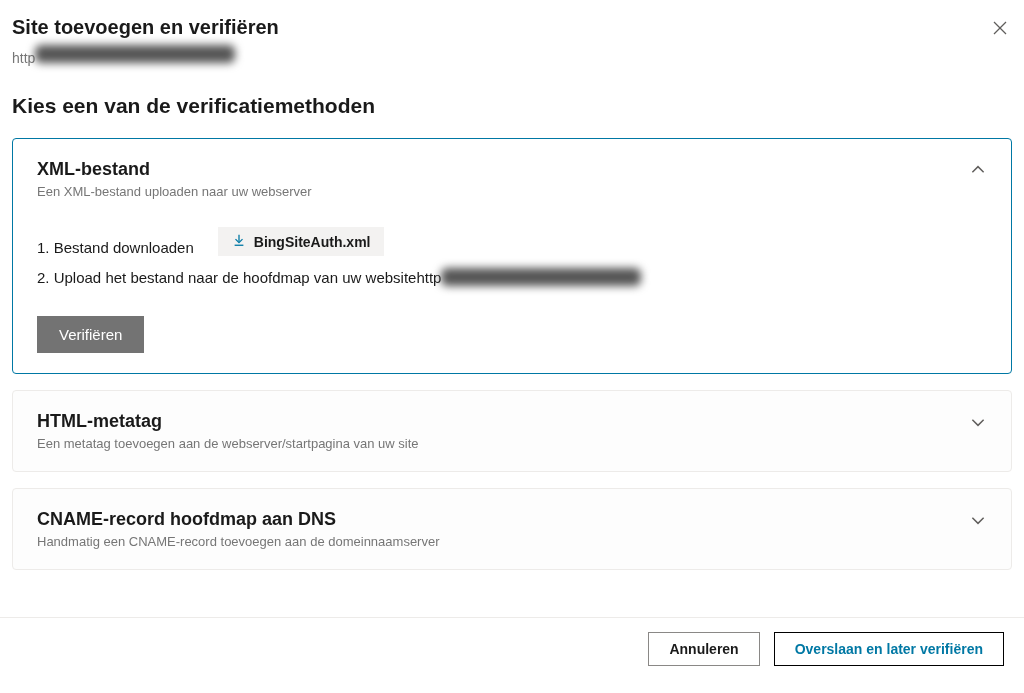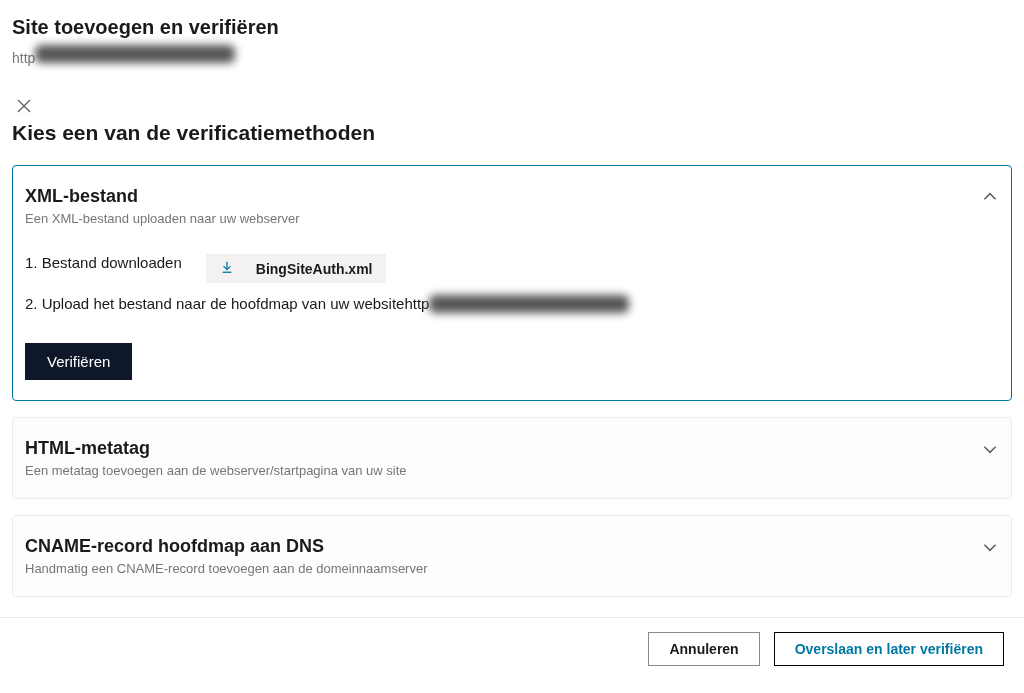--- a/index.html
+++ b/index.html
@@ -13,21 +13,20 @@
       color: #1a1a1a;
       width: 1024px;
       height: 693px;
       padding: 16px 12px;
       position: relative;
     }
     .header {
       display: flex;
       justify-content: space-between;
       align-items: flex-start;
-      flex-direction: column;
     }
     .dialog-title {
       font-size: 20px;
       font-weight: 700;
       color: #1a1a1a;
       margin-bottom: 6px;
     }
     .site-url {
       font-size: 14px;
       color: #767676;
@@ -46,21 +45,21 @@
     }
     .section-heading {
       font-size: 21px;
       font-weight: 600;
       color: #1a1a1a;
       margin-bottom: 20px;
     }
     .method-card {
       border: 1px solid #edebe9;
       border-radius: 4px;
-      padding: 20px 12px;
+      padding: 20px 24px;
       margin-bottom: 16px;
       background: #fdfdfd;
     }
     .method-card.active {
       border: 1px solid #0078a4;
       background: #ffffff;
     }
     .method-header {
       display: flex;
       justify-content: space-between;
@@ -87,37 +86,37 @@
       height: 18px;
     }
     .method-body {
       margin-top: 28px;
     }
     .step {
       font-size: 15px;
       color: #1a1a1a;
       margin-bottom: 12px;
       display: flex;
-      align-items: flex-start;
+      align-items: flex-end;
       flex-wrap: wrap;
     }
     .step-text {
       margin-right: 8px;
     }
     .download-btn {
       background: #f3f2f1;
       border: none;
       padding: 6px 14px;
       font-size: 14px;
       font-weight: 600;
       color: #1a1a1a;
       cursor: pointer;
       display: inline-flex;
       align-items: center;
-      gap: 22px;
+      gap: 8px;
       margin-left: 16px;
     }
     .download-btn svg {
       width: 14px;
       height: 14px;
       color: #0078a4;
     }
     .redacted {
       display: inline-block;
       width: 200px;
@@ -129,21 +128,21 @@
     }
     .redacted-url {
       display: inline-block;
       width: 200px;
       height: 18px;
       background: #555;
       filter: blur(4px);
       border-radius: 6px;
     }
     .verify-btn {
-      background: #0f172a;
+      background: #737373;
       color: #ffffff;
       border: none;
       padding: 10px 22px;
       font-size: 15px;
       font-weight: 500;
       cursor: pointer;
       margin-top: 18px;
     }
     .footer {
       position: absolute;

